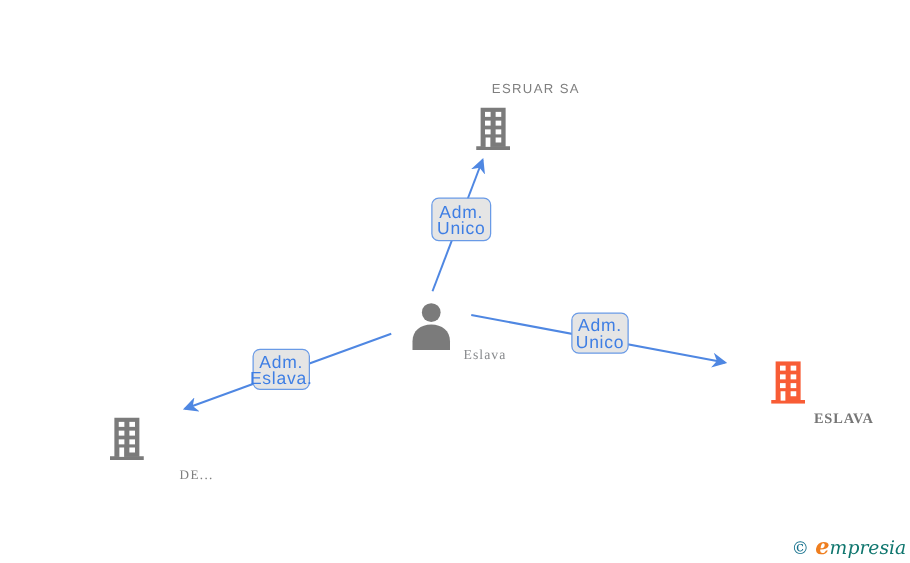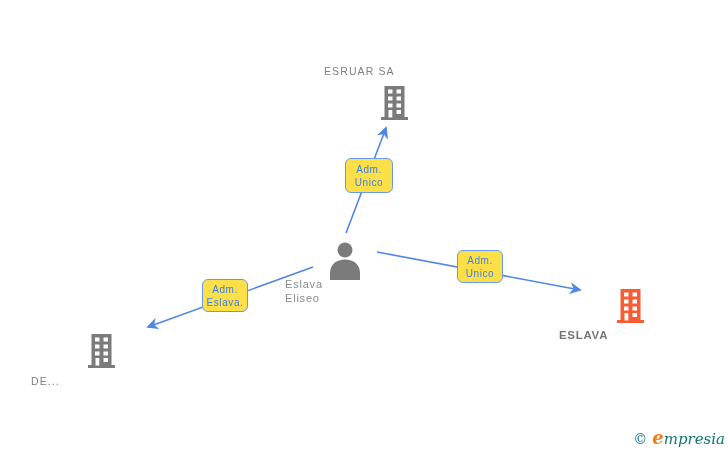--- a/index.html
+++ b/index.html
@@ -6,31 +6,31 @@
   body{
     width:728px;height:450px;position:relative;overflow:hidden;
     background:#ffffff;
     font-family:"Liberation Sans", sans-serif;
   }
   .canvas{position:absolute;inset:0;}
   svg.edges{position:absolute;left:0;top:0;z-index:1;}
   .edge-line{stroke:#4f87e2;stroke-width:1.6;fill:none;}
   .node-icon{position:absolute;z-index:3;cursor:pointer;}
   .node-label{
-    position:absolute;z-index:3;text-align:left;
+    position:absolute;z-index:3;text-align:right;
     color:#7f7f7f;font-size:10.5px;line-height:14px;letter-spacing:1.1px;
     white-space:nowrap;
   }
-  .node-label div{white-space:nowrap;}
+  .node-label div{white-space:nowrap;font-family:Liberation Serif, serif;}
   .person-label{color:#888a8d;letter-spacing:0.8px;font-size:11px;}
   .highlight-label{font-weight:bold;color:#767676;font-size:11.5px;letter-spacing:0.7px;}
   .edge-label{
     position:absolute;z-index:4;
-    background:#fde047;border:1.5px solid #699ae6;border-radius:6px;
-    color:#3e7ee4;font-size:10px;line-height:13px;letter-spacing:0.6px;
+    background:#e5e5e5;border:1.5px solid #699ae6;border-radius:6px;
+    color:#3e7ee4;font-size:14px;line-height:13px;letter-spacing:0.6px;
     display:flex;flex-direction:column;align-items:center;justify-content:center;
     text-align:center;box-sizing:border-box;
   }
   .gray-fill{fill:#7b7b7b;}
   .orange-fill{fill:#f85c35;}
   .logo{
     position:absolute;right:3px;bottom:2px;z-index:5;
     font-family:"DejaVu Serif", serif;cursor:pointer;
     white-space:nowrap;
   }
@@ -71,21 +71,20 @@
   </div>
 
   <div class="node-icon" style="left:327px;top:242px;">
     <svg width="36" height="38" viewBox="0 0 36 38">
       <circle class="gray-fill" cx="18" cy="8" r="7.5"></circle>
       <path class="gray-fill" d="M3,38 v-7 c0,-8.5 6.5,-13.5 15,-13.5 s15,5 15,13.5 v7 z"></path>
     </svg>
   </div>
   <div class="node-label person-label" style="left:285px;top:277px;width:120px;">
     <div>Eslava</div>
-    <div>Eliseo</div>
   </div>
 
   <div class="node-icon" style="left:87px;top:334px;">
     <svg width="29" height="34" viewBox="0 0 29 34">
       <rect class="gray-fill" x="1" y="31" width="27" height="3"></rect>
       <rect class="gray-fill" x="4.5" y="0" width="20" height="31.5"></rect>
       <rect fill="#ffffff" x="8" y="3.5" width="4.5" height="4"></rect>
       <rect fill="#ffffff" x="16.5" y="3.5" width="4.5" height="4"></rect>
       <rect fill="#ffffff" x="8" y="10.5" width="4.5" height="4"></rect>
       <rect fill="#ffffff" x="16.5" y="10.5" width="4.5" height="4"></rect>

